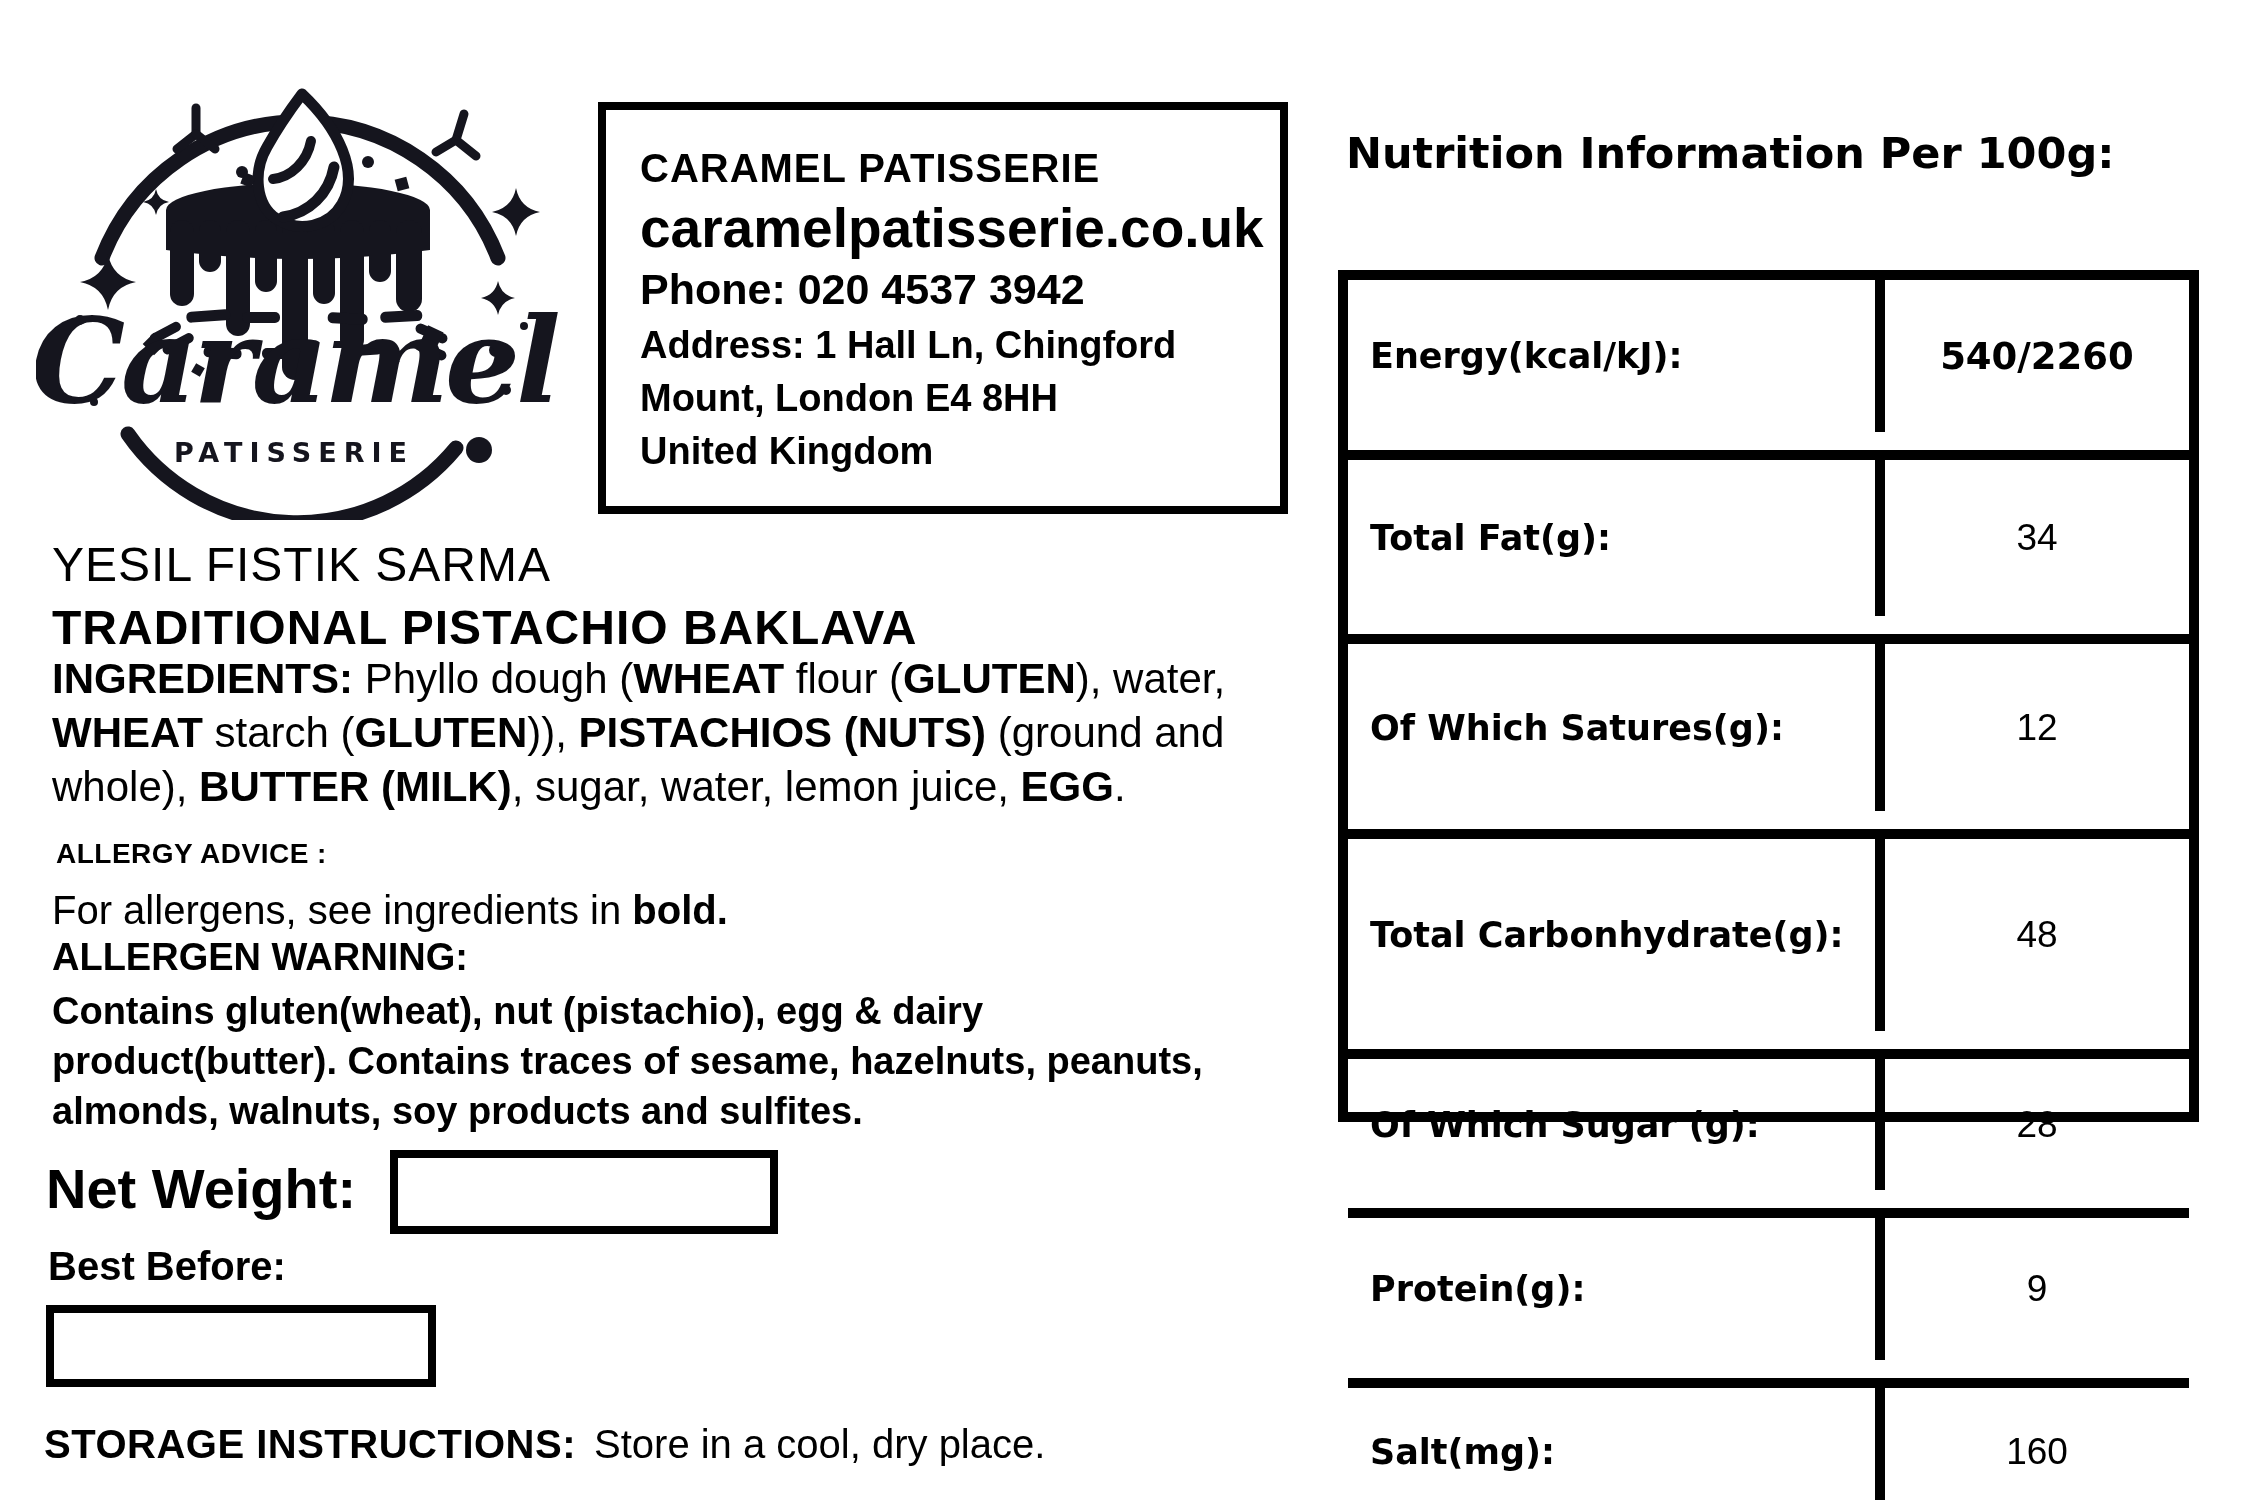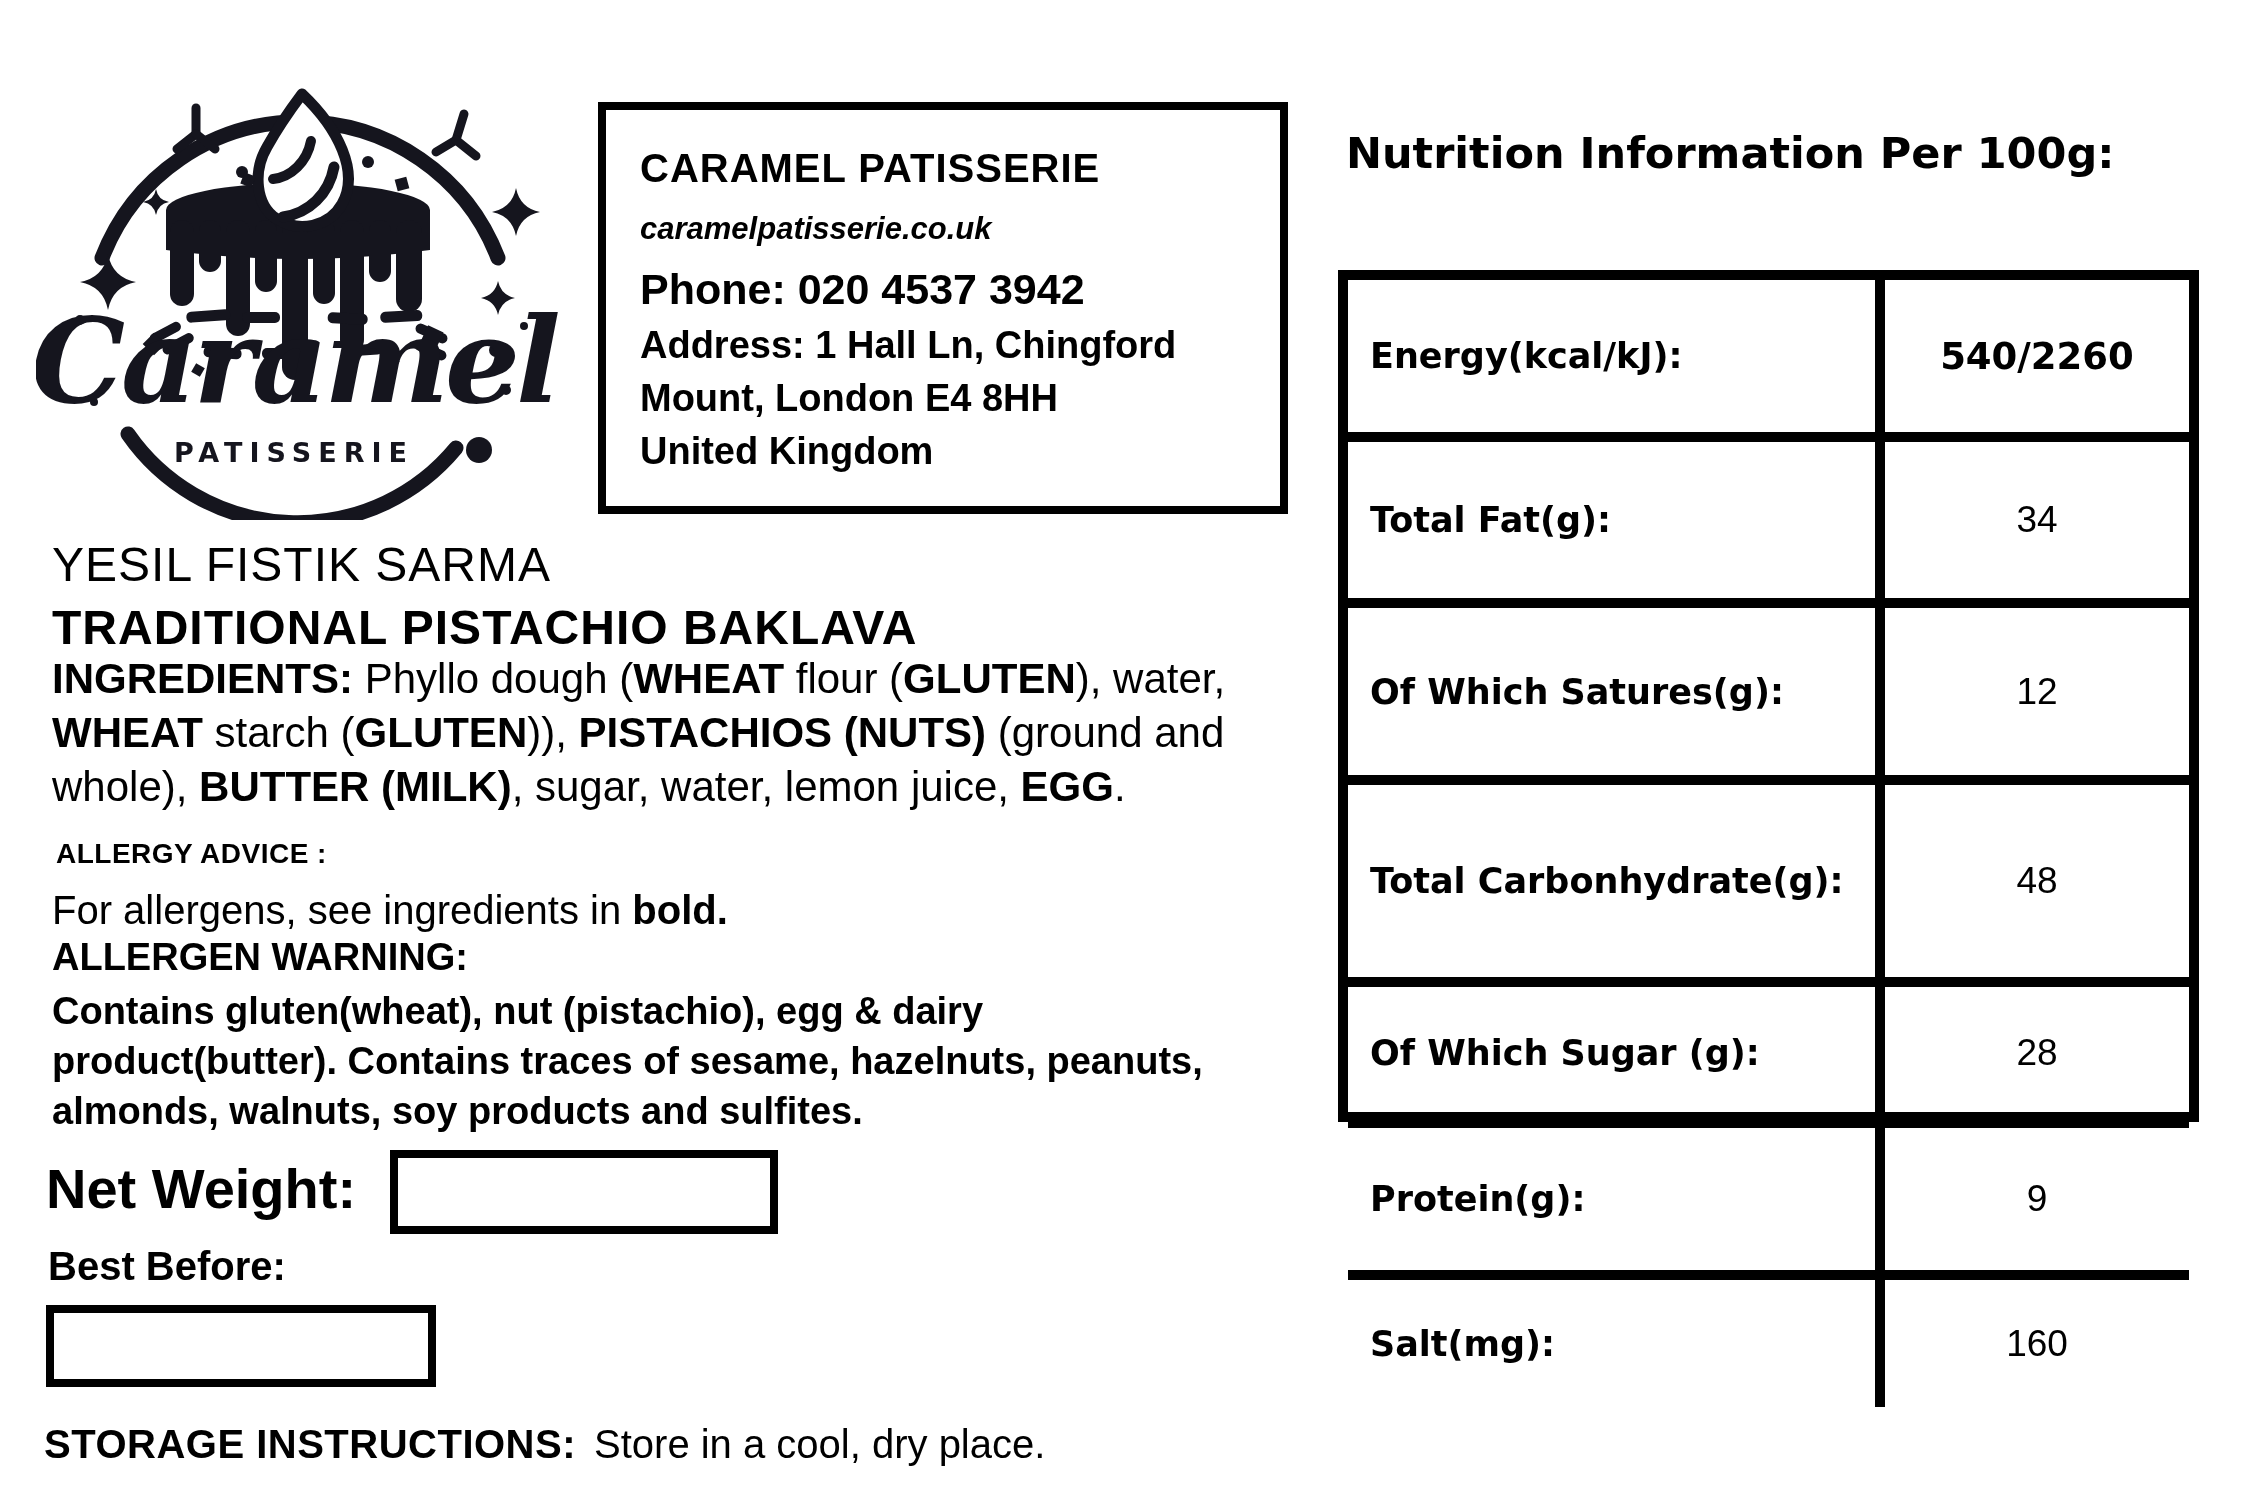--- a/index.html
+++ b/index.html
@@ -9,21 +9,21 @@
   .abs { position:absolute; }
 
   
   .logo { left:36px; top:50px; width:524px; height:470px; }
 
   
   .contact-box { left:598px; top:102px; width:690px; height:412px;
                  border:8px solid var(--ink); box-sizing:border-box;
                  padding:28px 16px 8px 34px; font-weight:bold; }
   .c-name  { font-size:40px; line-height:60px; letter-spacing:1px; }
-  .c-web   { font-size:31px; line-height:61px;font-style:italic; }
+  .c-web   { font-size:55px; line-height:61px; }
   .c-phone { font-size:43px; line-height:60px; }
   .c-addr  { font-size:38px; line-height:53px; }
 
   
   .t1 { left:52px; top:537px; font-size:48px; font-weight:normal; letter-spacing:1px; }
   .t2 { left:52px; top:600px; font-size:48px; font-weight:bold; letter-spacing:1px; }
   .ingredients { left:52px; top:652px; width:1290px; font-size:42px; line-height:54px; }
   .b { font-weight:bold; }
 
   .allergy-label { left:56px; top:838px; font-size:28px; font-weight:bold; letter-spacing:0.5px; }
@@ -42,21 +42,21 @@
   .st-text { margin-left:18px; }
 
   
   .nutri-title { left:1346px; top:128px; font-size:43px; font-weight:bold;
                  font-family:"DejaVu Sans", sans-serif; }
   .nutri-table { left:1338px; top:270px; width:861px; height:852px;
                  border:10px solid var(--ink); box-sizing:border-box;
                  display:flex; flex-direction:column;
                  font-family:"DejaVu Sans", sans-serif; background:var(--paper); }
   .n-row { display:flex; flex:0 0 auto; }
-  .n-row + .n-row { border-top:10px solid var(--ink); }
+  .n-row + .n-row { border-top:10px solid var(--ink);margin-top:18px; }
   .n-row:nth-child(1){ height:152px; }
   .n-row:nth-child(2){ height:156px; }
   .n-row:nth-child(3){ height:167px; }
   .n-row:nth-child(4){ height:192px; }
   .n-row:nth-child(5){ height:131px; }
   .n-row:nth-child(6){ height:142px; }
   .n-row:nth-child(7){ height:127px; }
   .n-label { width:537px; box-sizing:border-box; border-right:10px solid var(--ink);
              display:flex; align-items:center; padding-left:22px;
              font-weight:bold; font-size:35px; white-space:nowrap; }

